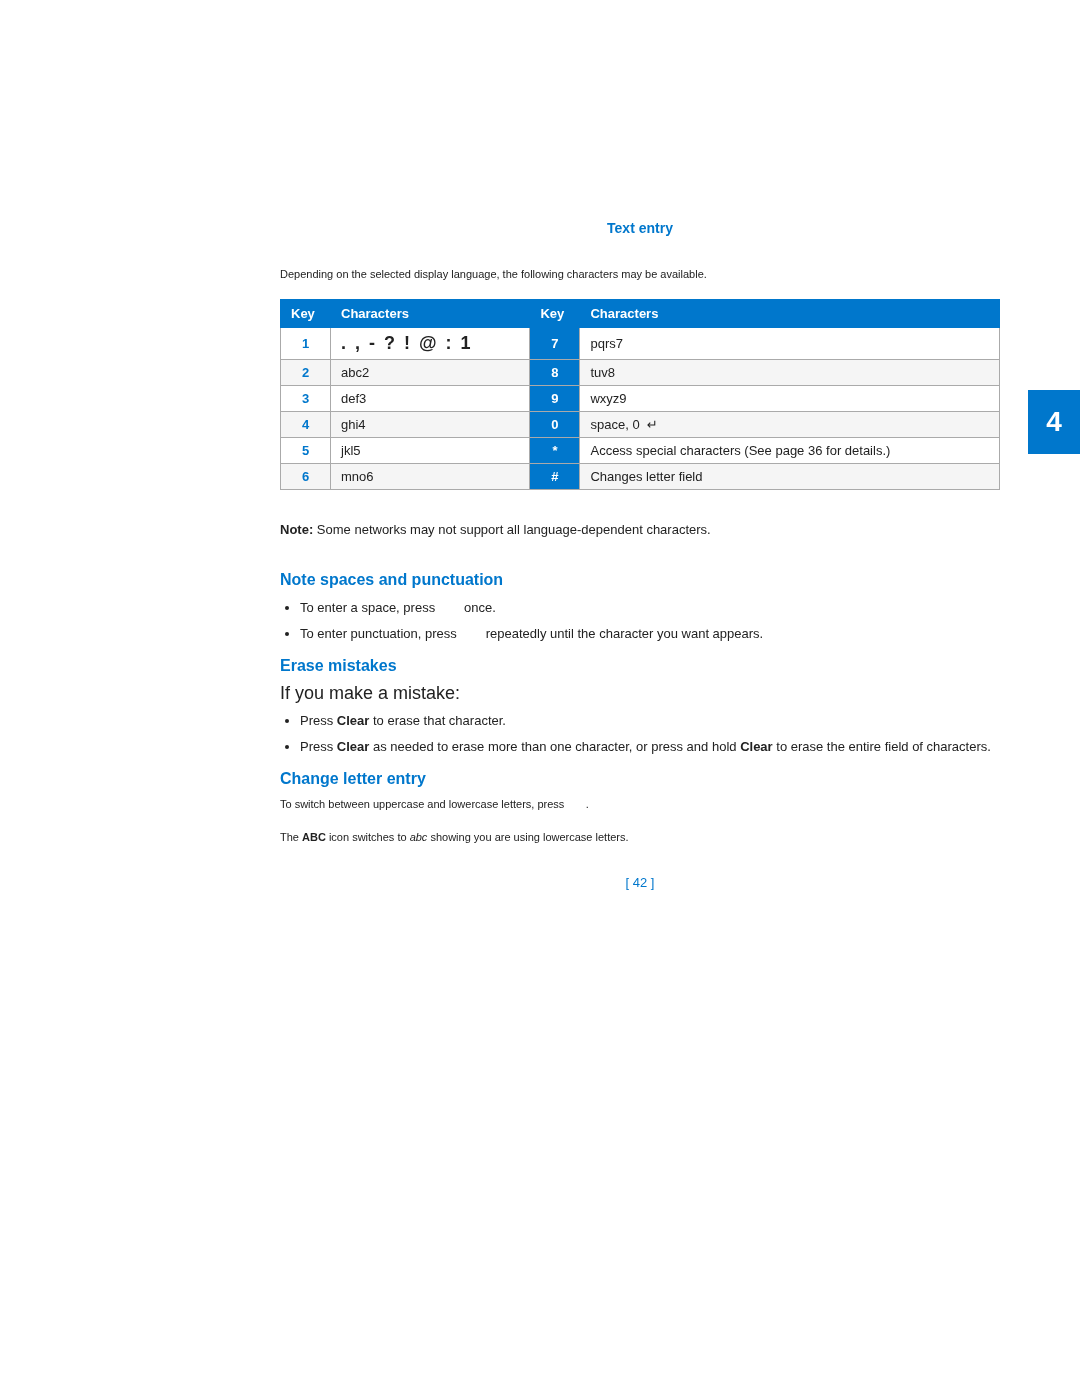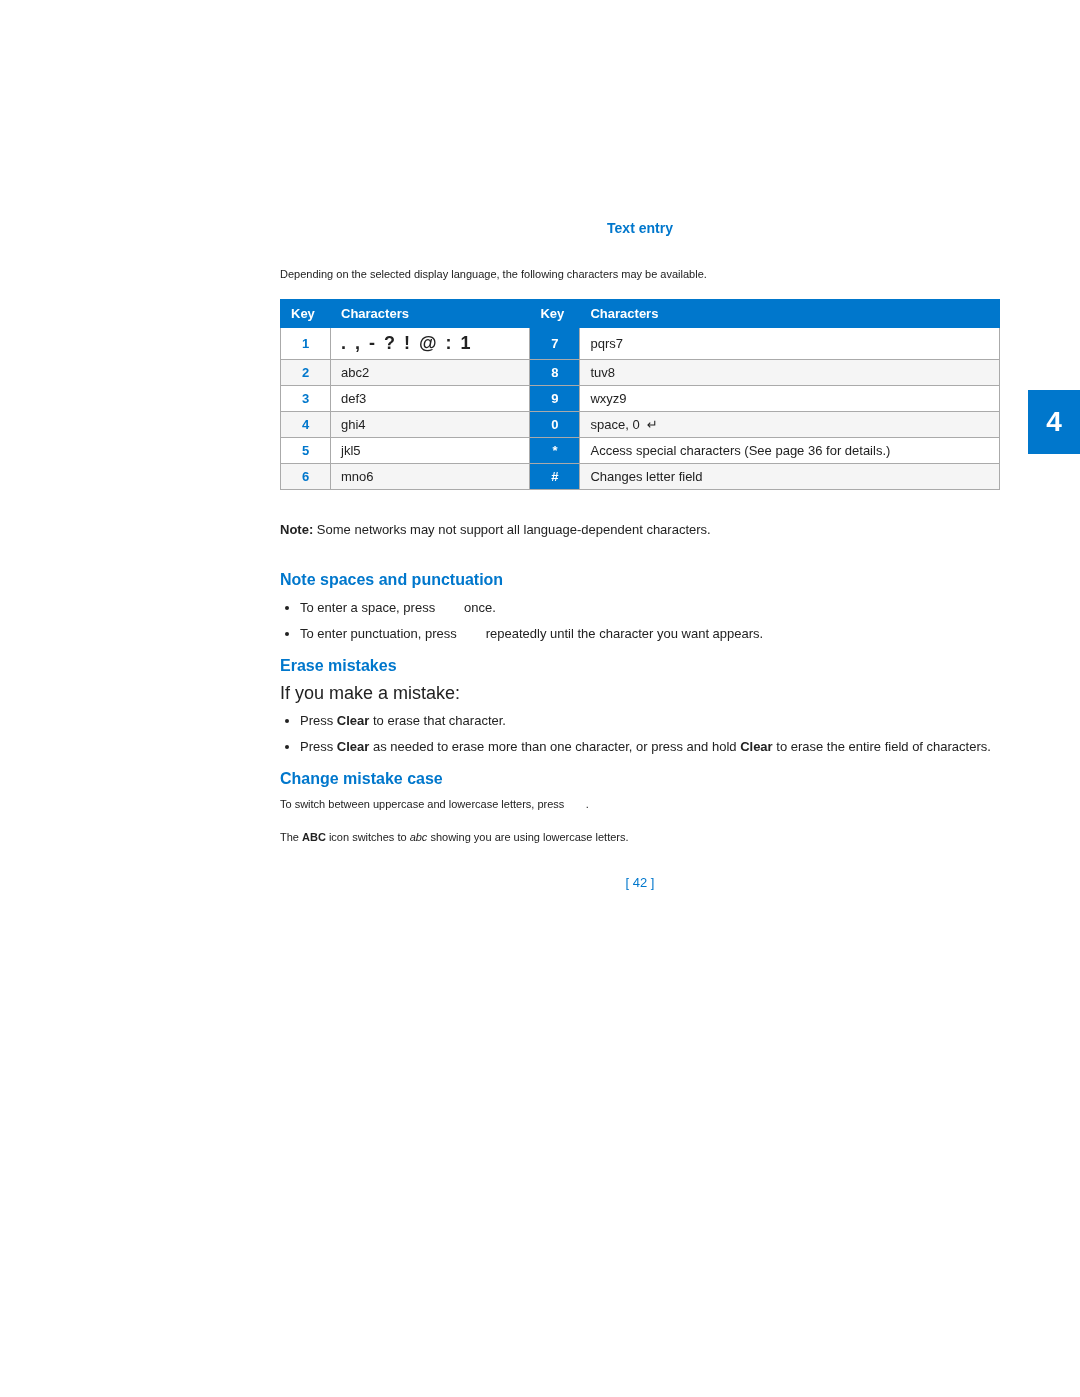--- a/index.html
+++ b/index.html
@@ -251,20 +251,20 @@
   <div class="section erase-section">
     <div class="section-heading">Erase mistakes</div>
     <div class="erase-intro">If you make a mistake:</div>
     <ul class="bullet-list">
       <li>Press <span class="key-inline">Clear</span> to erase that character.</li>
       <li>Press <span class="key-inline">Clear</span> as needed to erase more than one character, or press and hold <span class="key-inline">Clear</span> to erase the entire field of characters.</li>
     </ul>
   </div>
 
   <div class="section">
-    <div class="section-heading">Change mistake case</div>
+    <div class="section-heading">Change letter entry</div>
     <div class="intro-text">To switch between uppercase and lowercase letters, press &nbsp;&nbsp;&nbsp;&nbsp;&nbsp; .</div>
     <div class="intro-text">The <span class="abc-upper">ABC</span> icon switches to <span class="abc-lower">abc</span> showing you are using lowercase letters.</div>
   </div>
 
   <div class="page-number">[ 42 ]</div>
 
 </div>
 
 </body></html>

